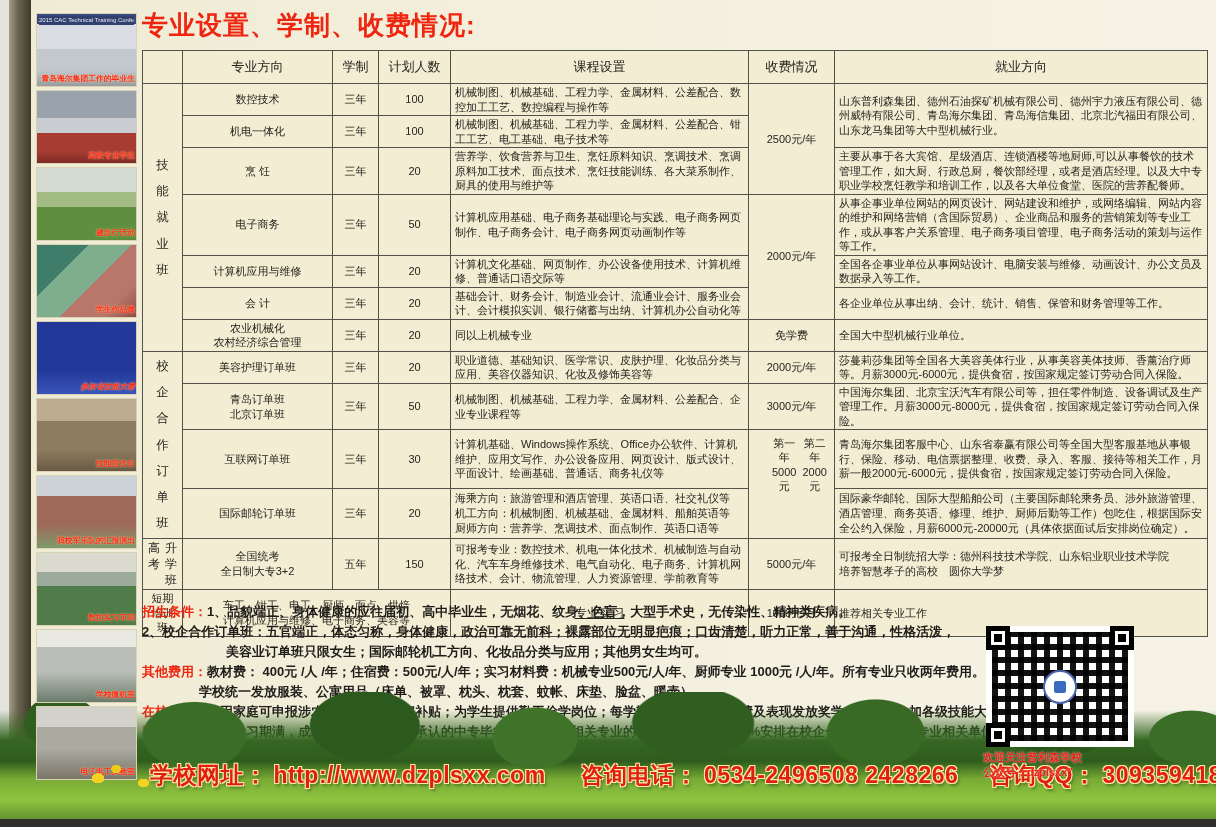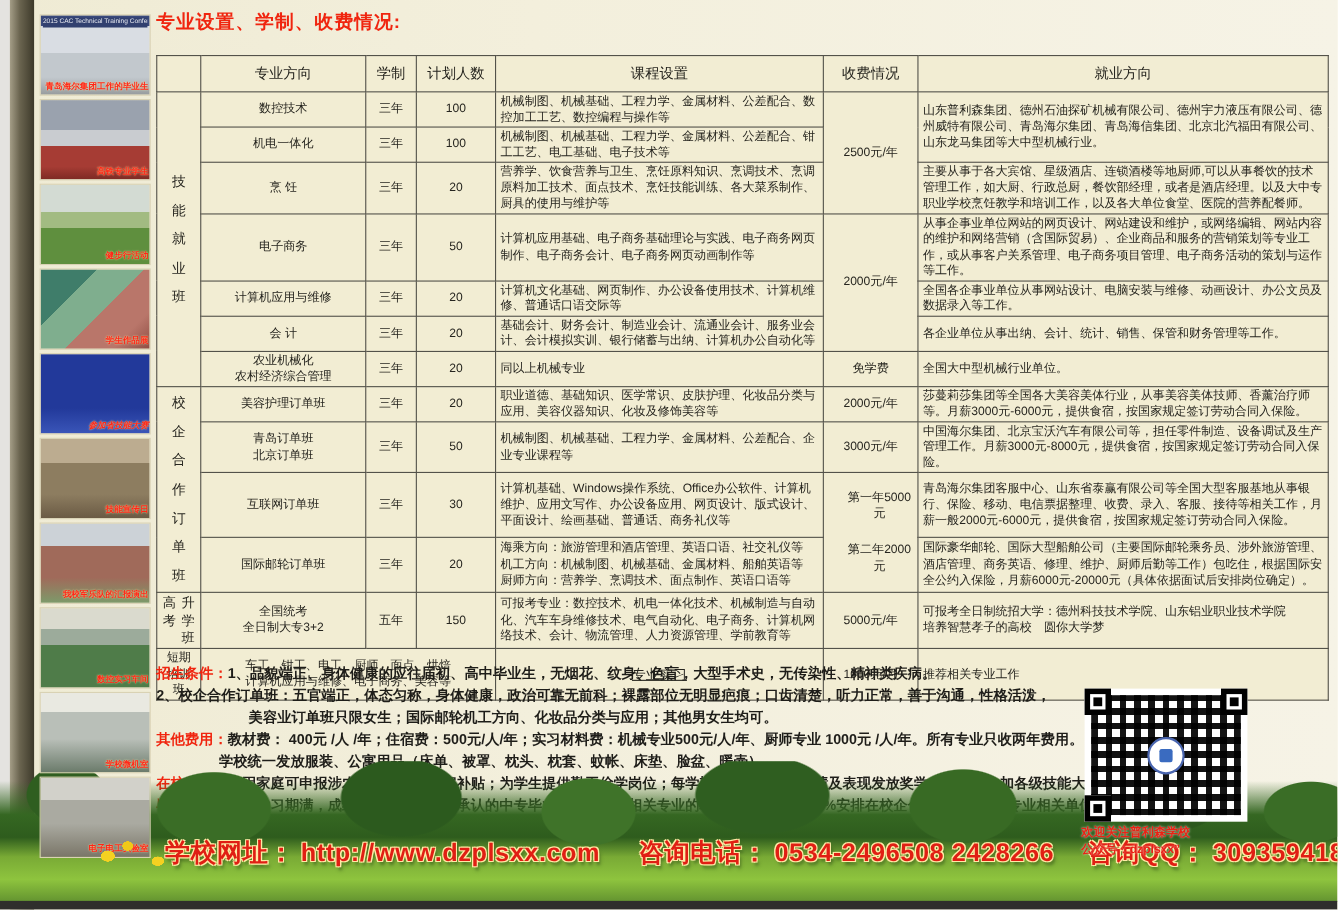--- a/index.html
+++ b/index.html
@@ -22,37 +22,37 @@
   .photo:nth-child(2){background:linear-gradient(180deg,#9aa2ae 0 38%,#c9ccd0 38% 58%,#a63c34 58% 84%,#7e2a24 100%);}
   .photo:nth-child(3){background:linear-gradient(180deg,#d3dbd3 0 34%,#a2bb82 34% 54%,#5f8f3e 54% 100%);}
   .photo:nth-child(4){background:linear-gradient(135deg,#3f7d6a 0 30%,#7fae8e 30% 55%,#b9766a 55% 80%,#8e4e44 100%);}
   .photo:nth-child(5){background:linear-gradient(180deg,#22399a 0 68%,#3a55b8 100%);font-style:italic;}
   .photo:nth-child(6){background:linear-gradient(180deg,#bcac90 0 30%,#8d7d60 30% 70%,#6a5a44 100%);}
   .photo:nth-child(7){background:linear-gradient(180deg,#ccd2d7 0 28%,#a06a5a 28% 68%,#7d9a6a 100%);}
   .photo:nth-child(8){background:linear-gradient(180deg,#dadace 0 26%,#9cab9b 26% 46%,#4f7c49 46% 100%);padding-left:14px;}
   .photo:nth-child(9){background:linear-gradient(180deg,#e9e9e1 0 24%,#b9bfb8 24% 58%,#6b7b6b 100%);}
   .photo:nth-child(10){background:linear-gradient(180deg,#d2d1ca 0 28%,#aaaaa1 28% 58%,#7a7668 100%);}
 
-  .main-title{position:absolute;left:142px;top:8px;z-index:2;font-size:17px;font-weight:bold;
+  .main-title{position:absolute;left:142px;top:8px;z-index:2;font-size:26px;font-weight:bold;
     color:#f0250f;letter-spacing:1px;}
 
   
   .major-table{position:absolute;left:142px;top:50px;width:1066px;z-index:2;border-collapse:collapse;
     table-layout:fixed;background:#f2edd3;}
   .major-table td{border:1px solid #53524a;padding:1px 4px;font-size:11px;color:#26251f;
     vertical-align:middle;line-height:1.32;}
   .th-row td{text-align:center;font-size:13px;height:30px;}
   .cat{text-align:center;padding:1px;}
   .vtxt{display:inline-block;width:14px;word-break:break-all;line-height:2.1;font-size:12.5px;}
   .gk{display:flex;justify-content:center;gap:3px;}
   .gk .vtxt{line-height:1.35;font-size:12px;}
   .major{text-align:center;font-size:12px;}
   .dur,.plan{text-align:center;font-size:12px;}
   .fee{text-align:center;font-size:12px;}
-  .fee-split{display:flex;flex-direction:column;justify-content:space-around;height:100%;min-height:96px;margin-left:16px;}
+  .fee-split{display:flex;justify-content:space-around;height:100%;min-height:96px;margin-left:16px;}
   .pre{white-space:pre-line;}
   .center{text-align:center;text-decoration:underline;}
 
   
   .notes{position:absolute;left:142px;top:602px;width:888px;z-index:2;font-size:13px;font-weight:bold;
     color:#1e1d19;line-height:1.54;}
   .note-line .lbl{color:#f0250f;}
   .note-line:nth-child(2){}
   .note-line:nth-child(3){padding-left:84px;}
   .note-line:nth-child(5){padding-left:57px;}

